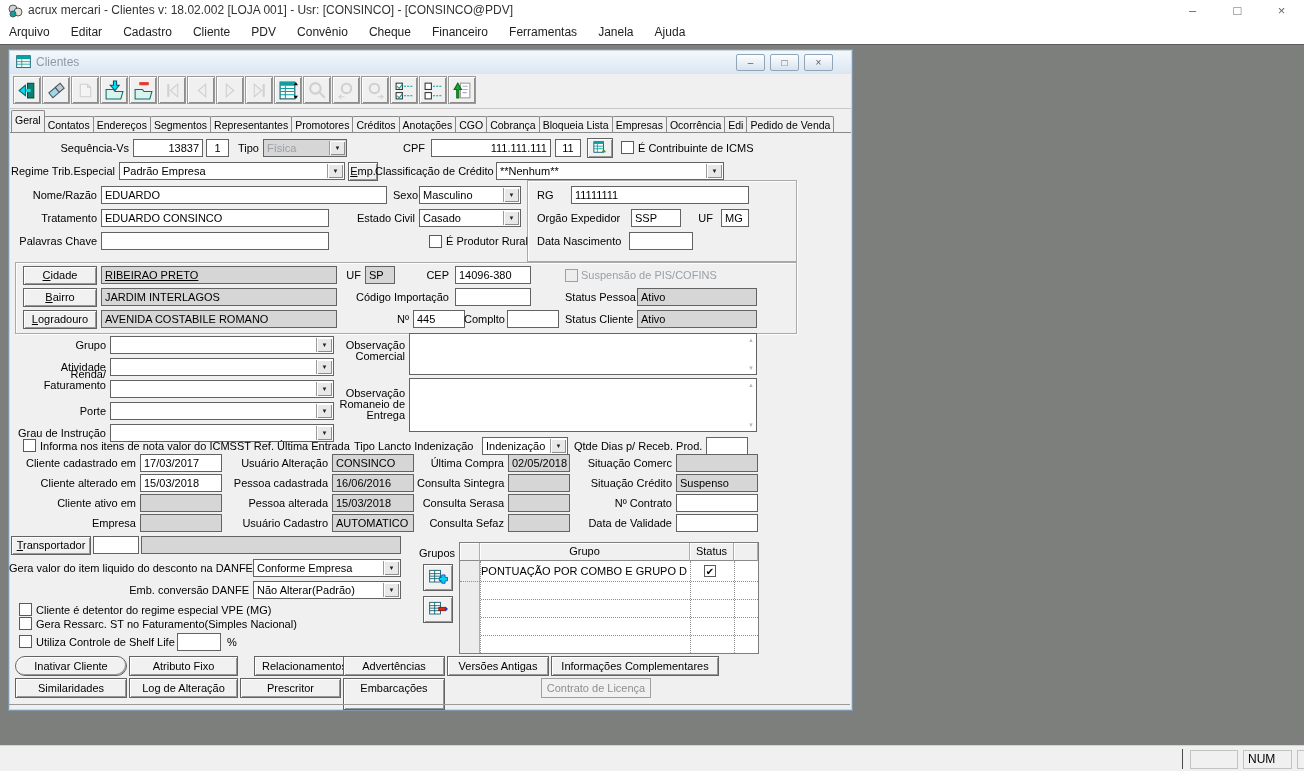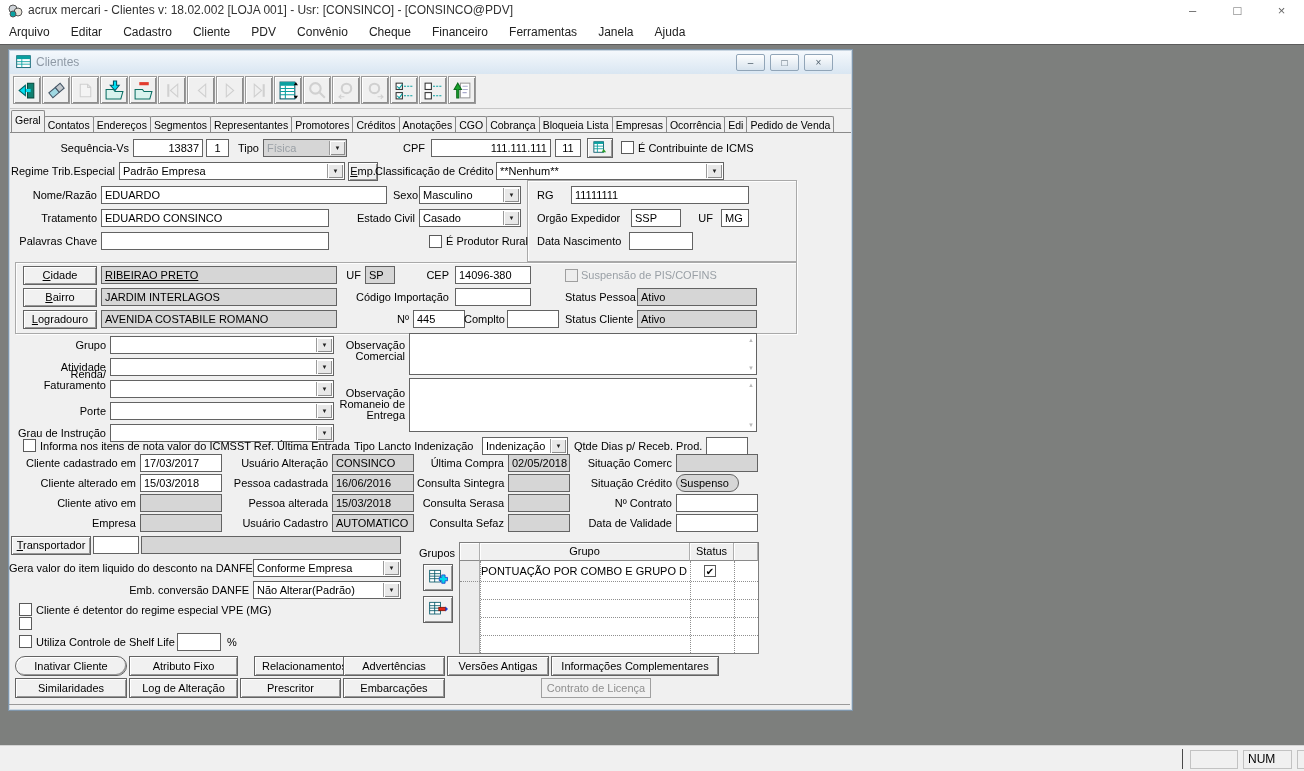--- a/index.html
+++ b/index.html
@@ -358,21 +358,21 @@
     <div class="abs lbl" style="left:556px;top:404px;width:107px;">Situação Comerc</div>
     <div class="abs fld ro" style="left:667px;top:404px;width:82px;"></div>
 
     <div class="abs lbl" style="left:0;top:424px;width:127px;">Cliente alterado em</div>
     <input class="abs fld" style="left: 131px; top: 424px; width: 82px;" value="15/03/2018">
     <div class="abs lbl" style="left:200px;top:424px;width:119px;">Pessoa cadastrada</div>
     <div class="abs fld ro" style="left:323px;top:424px;width:82px;">16/06/2016</div>
     <div class="abs lbl" style="left:408px;top:424px;width:87px;">Consulta Sintegra</div>
     <div class="abs fld ro" style="left:499px;top:424px;width:62px;"></div>
     <div class="abs lbl" style="left:556px;top:424px;width:107px;">Situação Crédito</div>
-    <div class="abs fld ro" style="left:667px;top:424px;width:63px;border-radius:9px;">Suspenso</div>
+    <div class="abs fld ro" style="left:667px;top:424px;width:82px;">Suspenso</div>
 
     <div class="abs lbl" style="left:0;top:444px;width:127px;">Cliente ativo em</div>
     <div class="abs fld ro" style="left:131px;top:444px;width:82px;"></div>
     <div class="abs lbl" style="left:200px;top:444px;width:119px;">Pessoa alterada</div>
     <div class="abs fld ro" style="left:323px;top:444px;width:82px;">15/03/2018</div>
     <div class="abs lbl" style="left:408px;top:444px;width:87px;">Consulta Serasa</div>
     <div class="abs fld ro" style="left:499px;top:444px;width:62px;"></div>
     <div class="abs lbl" style="left:556px;top:444px;width:107px;">Nº Contrato</div>
     <input class="abs fld" style="left: 667px; top: 444px; width: 82px;" value="">
 
@@ -391,20 +391,21 @@
     <input class="abs fld" style="left: 84px; top: 486px; width: 46px;" value="">
     <div class="abs fld ro" style="left:132px;top:486px;width:260px;"></div>
     <div class="abs lbl" style="left:0;top:509px;width:240px;">Gera valor do item liquido do desconto na DANFE</div>
     <div class="abs fld dd" style="left:244px;top:509px;width:148px;"><span>Conforme Empresa</span><span class="dda">▼</span></div>
     <div class="abs lbl" style="left:0;top:531px;width:240px;">Emb. conversão DANFE</div>
     <div class="abs fld dd" style="left:244px;top:531px;width:148px;"><span>Não Alterar(Padrão)</span><span class="dda">▼</span></div>
 
     <div class="abs cb" style="left:10px;top:553px;"></div>
     <div class="abs lbl la" style="left:27px;top:551px;width:320px;">Cliente é detentor do regime especial VPE (MG)</div>
     <div class="abs cb" style="left:10px;top:567px;"></div>
+    <div class="abs lbl la" style="left:27px;top:565px;width:320px;">Gera Ressarc. ST no Faturamento(Simples Nacional)</div>
     <div class="abs cb" style="left:10px;top:585px;"></div>
     <div class="abs lbl la" style="left:27px;top:583px;width:140px;">Utiliza Controle de Shelf Life</div>
     <input class="abs fld" style="left: 168px; top: 583px; width: 44px;" value="">
     <div class="abs lbl la" style="left:218px;top:583px;width:14px;">%</div>
 
     <div class="abs lbl la" style="left:410px;top:494px;width:40px;">Grupos</div>
     <div class="abs pbtn" style="left:414px;top:514px;width:30px;height:27px;padding-top:2px;"><svg viewBox="0 0 24 24" width="20" height="20">
           <rect x="2" y="4" width="13" height="14" fill="#fff" stroke="#056"></rect>
           <path d="M2 8h13M2 11h13M2 14h13M8 4v14" stroke="#056"></path>
           <path d="M16.5 9.5h4v3h3v4h-3v3h-4v-3h-3v-4h3z" fill="#00d8ea" stroke="#1b3fd0"></path>
@@ -436,21 +437,21 @@
 
     <div class="abs pbtn" style="left:6px;top:606px;width:112px;height:20px;line-height:19px;border-radius:10px;">Inativar Cliente</div>
     <div class="abs pbtn" style="left:120px;top:606px;width:109px;height:20px;line-height:19px;">Atributo Fixo</div>
     <div class="abs pbtn" style="left:245px;top:606px;width:101px;height:20px;line-height:19px;">Relacionamentos</div>
     <div class="abs pbtn" style="left:334px;top:606px;width:102px;height:20px;line-height:19px;">Advertências</div>
     <div class="abs pbtn" style="left:438px;top:606px;width:102px;height:20px;line-height:19px;">Versões Antigas</div>
     <div class="abs pbtn" style="left:542px;top:606px;width:168px;height:20px;line-height:19px;">Informações Complementares</div>
     <div class="abs pbtn" style="left:6px;top:628px;width:112px;height:20px;line-height:19px;">Similaridades</div>
     <div class="abs pbtn" style="left:120px;top:628px;width:109px;height:20px;line-height:19px;">Log de Alteração</div>
     <div class="abs pbtn" style="left:231px;top:628px;width:101px;height:20px;line-height:19px;">Prescritor</div>
-    <div class="abs pbtn" style="left:334px;top:628px;width:102px;height:20px;line-height:19px;">Embarcações</div>
+    <div class="abs pbtn" style="left:334px;top:628px;width:102px;height:32px;line-height:19px;">Embarcações</div>
     <div class="abs pbtn dis" style="left:532px;top:628px;width:110px;height:20px;line-height:19px;">Contrato de Licença</div>
     <div class="abs" style="left:0;top:654px;width:841px;height:1px;background:#9a9a9a;"></div>
   </div>
 </div>
 
 <div class="abs" id="statusbar">
   <div class="abs" style="left:1182px;top:3px;width:1px;height:20px;background:#4a4a4a;"></div>
   <div class="abs scell" style="left:1190px;width:48px;"></div>
   <div class="abs scell" style="left:1243px;width:49px;">NUM</div>
   <div class="abs scell" style="left:1297px;width:40px;"></div>

